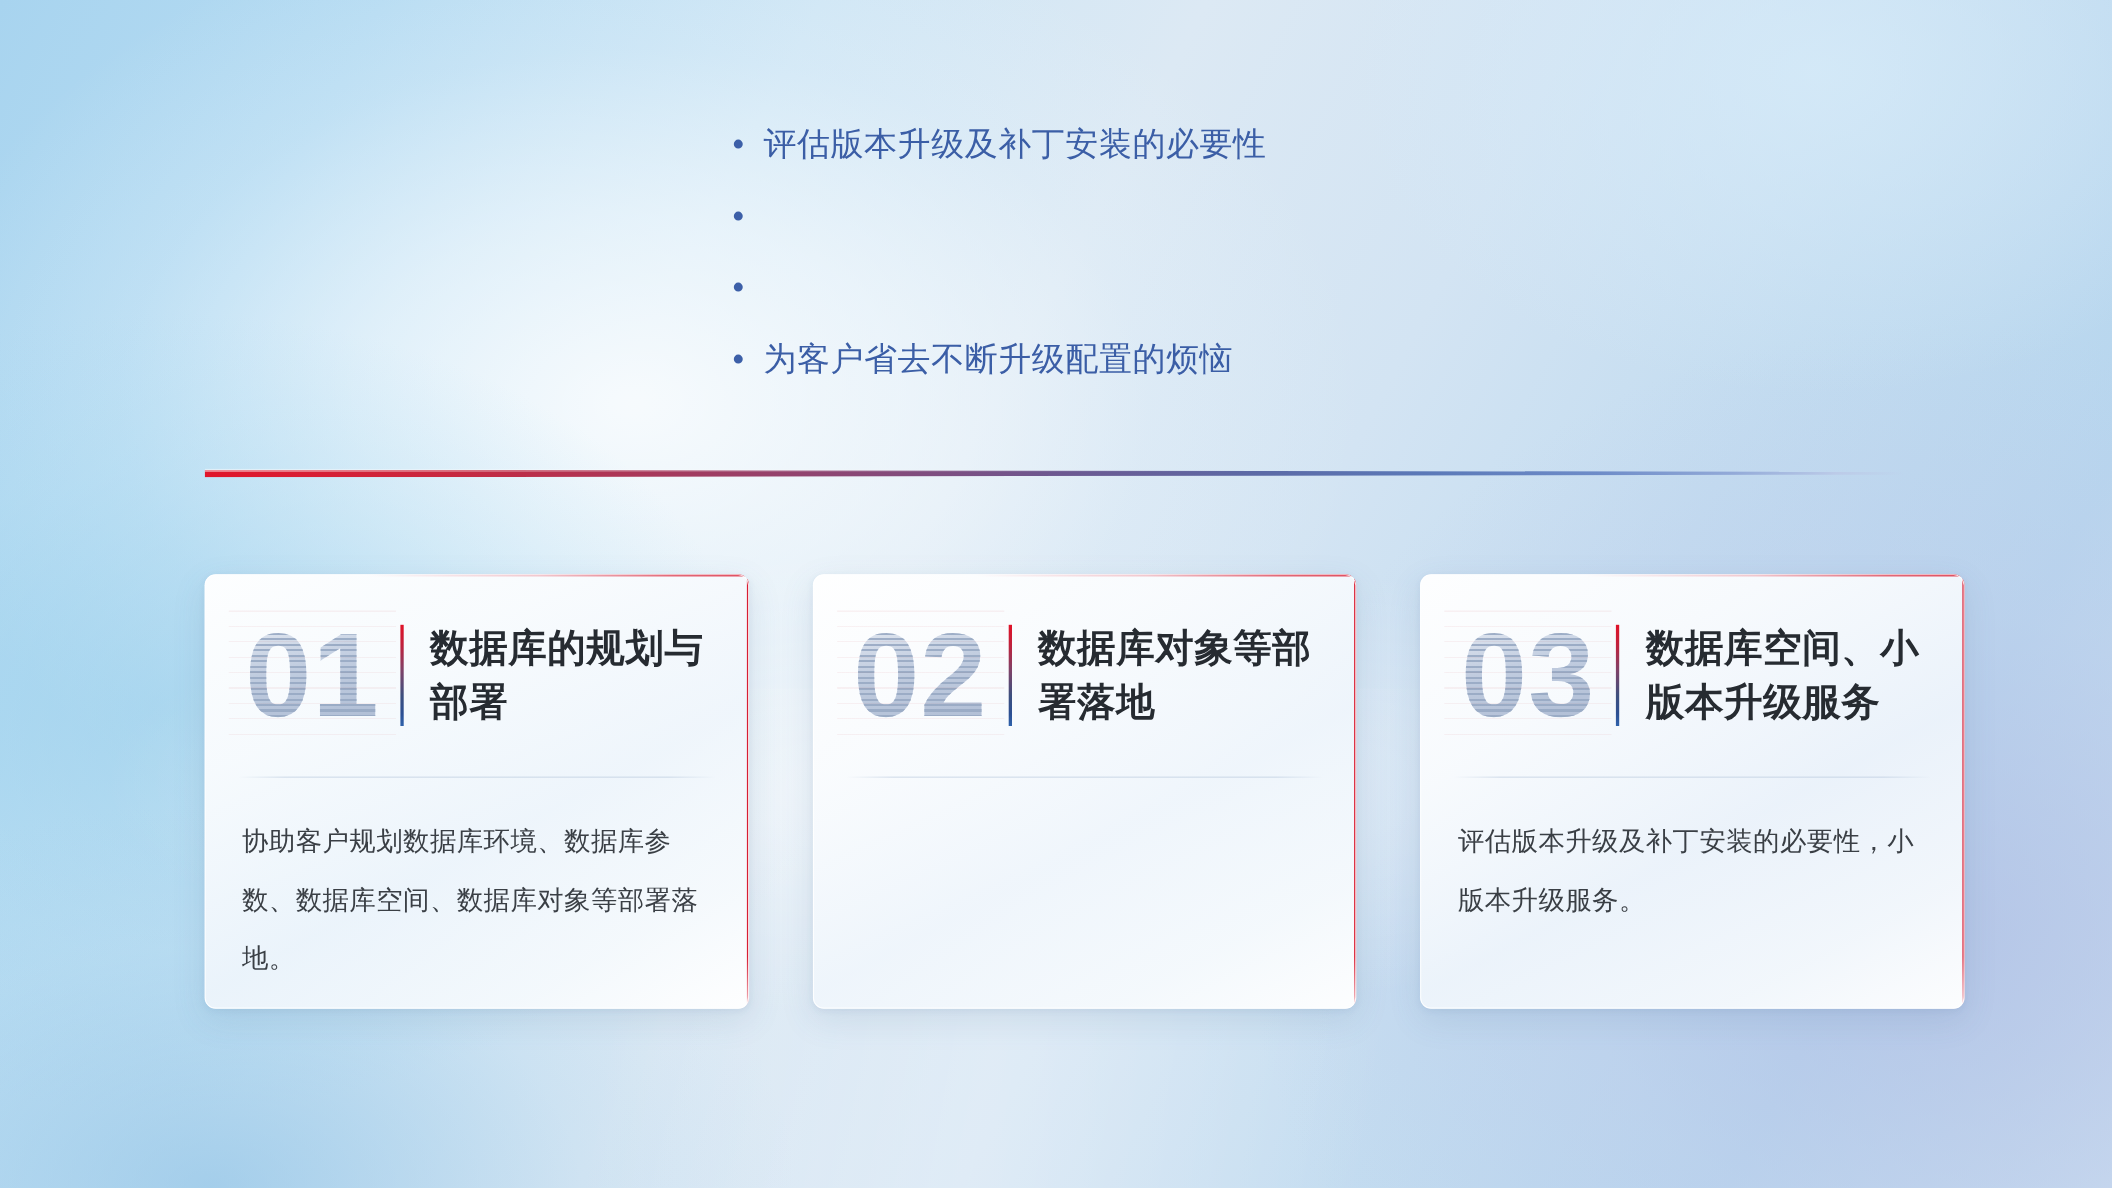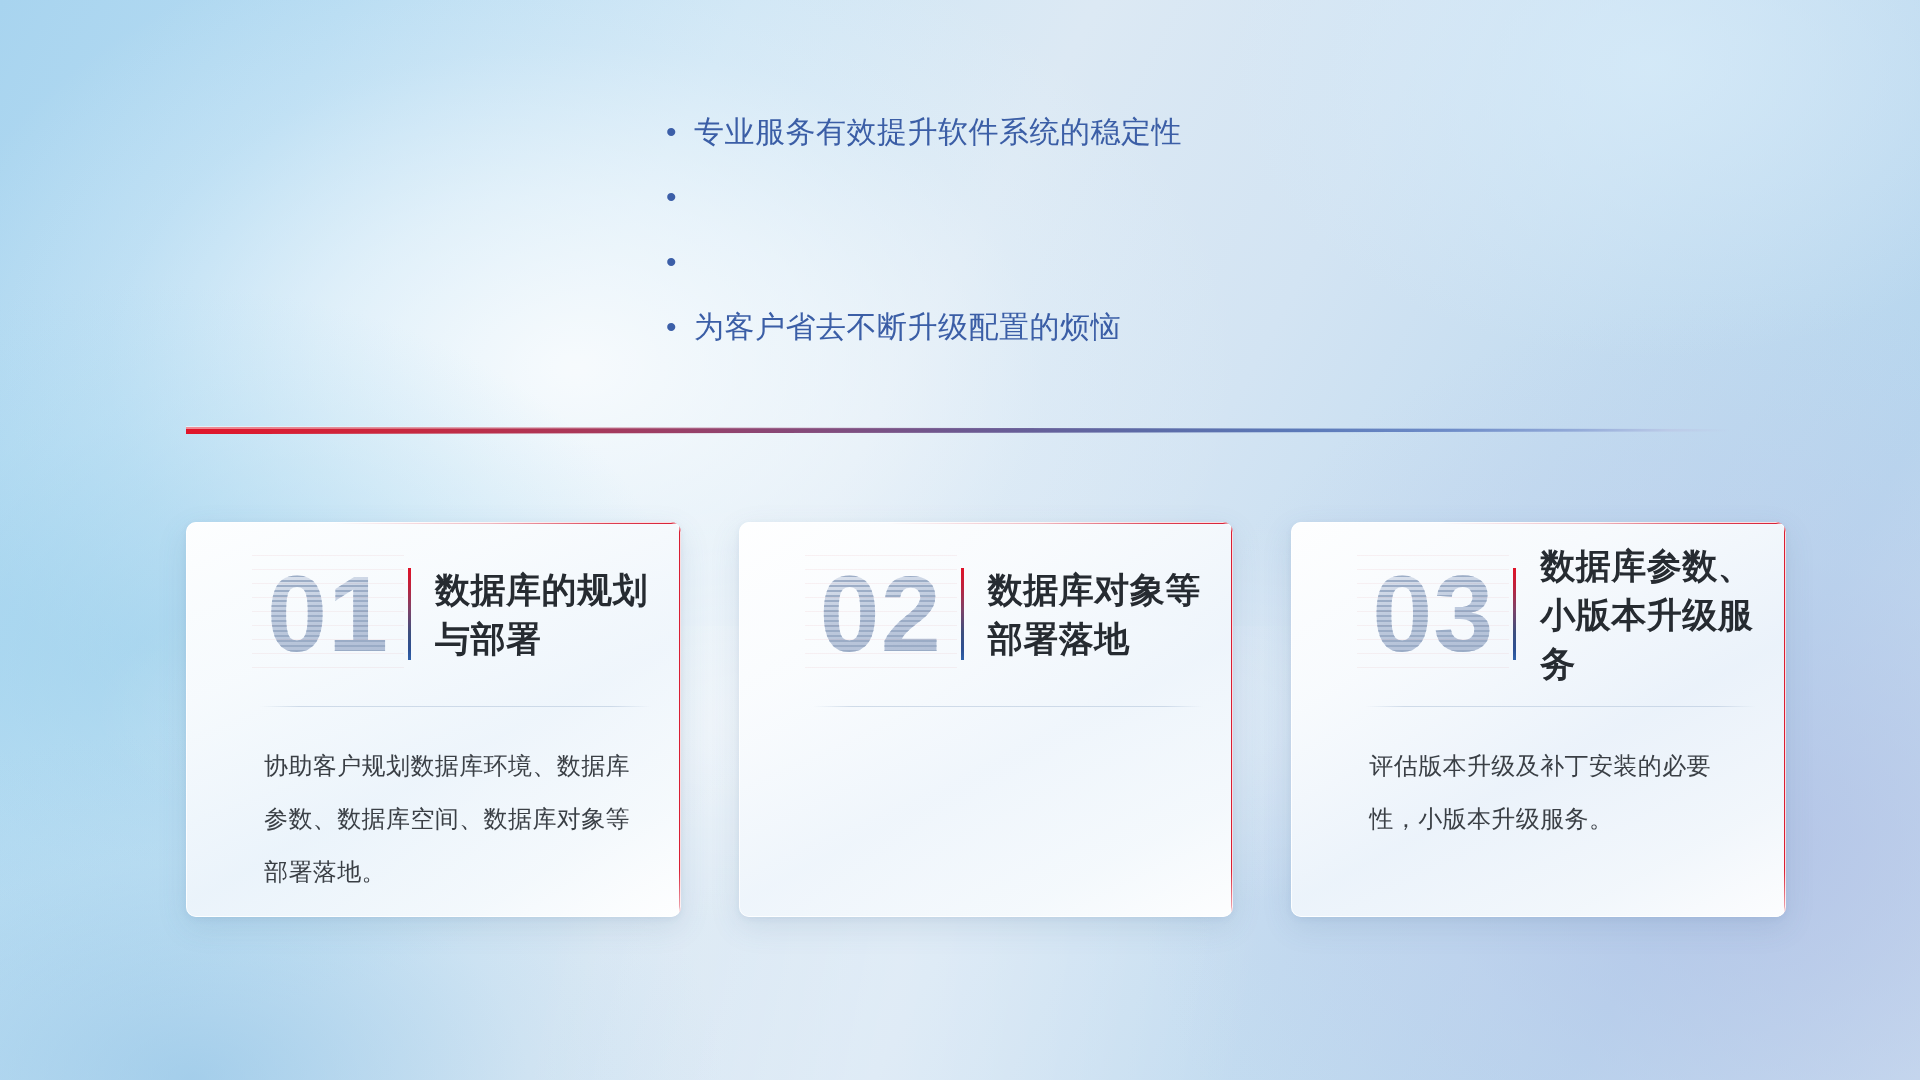--- a/index.html
+++ b/index.html
@@ -187,21 +187,20 @@
       linear-gradient(152deg,
         rgba(255,255,255,0.97) 0%,
         rgba(250,252,254,0.94) 28%,
         rgba(240,246,252,0.90) 58%,
         rgba(246,250,253,0.93) 82%,
         rgba(255,255,255,0.96) 100%);
     box-shadow:
       0 10px 30px rgba(70,105,150,0.13),
       0 2px 6px rgba(70,105,150,0.08);
     overflow: hidden;
-    padding-left: 44px;
   }
   
   .card-accent-top {
     position: absolute;
     top: 0; right: 0;
     width: 70%;
     height: 2px;
     background: linear-gradient(90deg,
       rgba(216,30,52,0) 0%,
       rgba(216,30,52,0.30) 45%,
@@ -335,21 +334,21 @@
   <div class="bg-layer bg-glow-c"></div>
   <div class="bg-layer bg-glow-d"></div>
   <div class="bg-layer bg-glow-e"></div>
   <div class="bg-layer bg-glow-f"></div>
   <div class="bg-layer bg-glow-g"></div>
 
   <div id="bullets">
 
     <div class="bullet-row">
       <span class="bullet-dot">•</span>
-      <span class="bullet-text">专业服务有效提升软件系统的稳定性</span>
+      <span class="bullet-text">评估版本升级及补丁安装的必要性</span>
     </div>
 
     <div class="bullet-row">
       <span class="bullet-dot">•</span>
     </div>
 
     <div class="bullet-row">
       <span class="bullet-dot">•</span>
     </div>
 
@@ -392,21 +391,21 @@
       <div class="card-divider"></div>
     </div>
 
     <div class="card">
       <div class="card-accent-top"></div>
       <div class="card-accent-right"></div>
       <div class="card-inner-hl"></div>
       <div class="card-head">
         <div class="card-num">03</div>
         <div class="card-sep"></div>
-        <div class="card-title">数据库参数、小版本升级服务</div>
+        <div class="card-title">数据库空间、小版本升级服务</div>
       </div>
       <div class="card-divider"></div>
       <div class="card-body">评估版本升级及补丁安装的必要性，小版本升级服务。</div>
     </div>
 
   </div>
 
 </div>
 
 </body></html>

